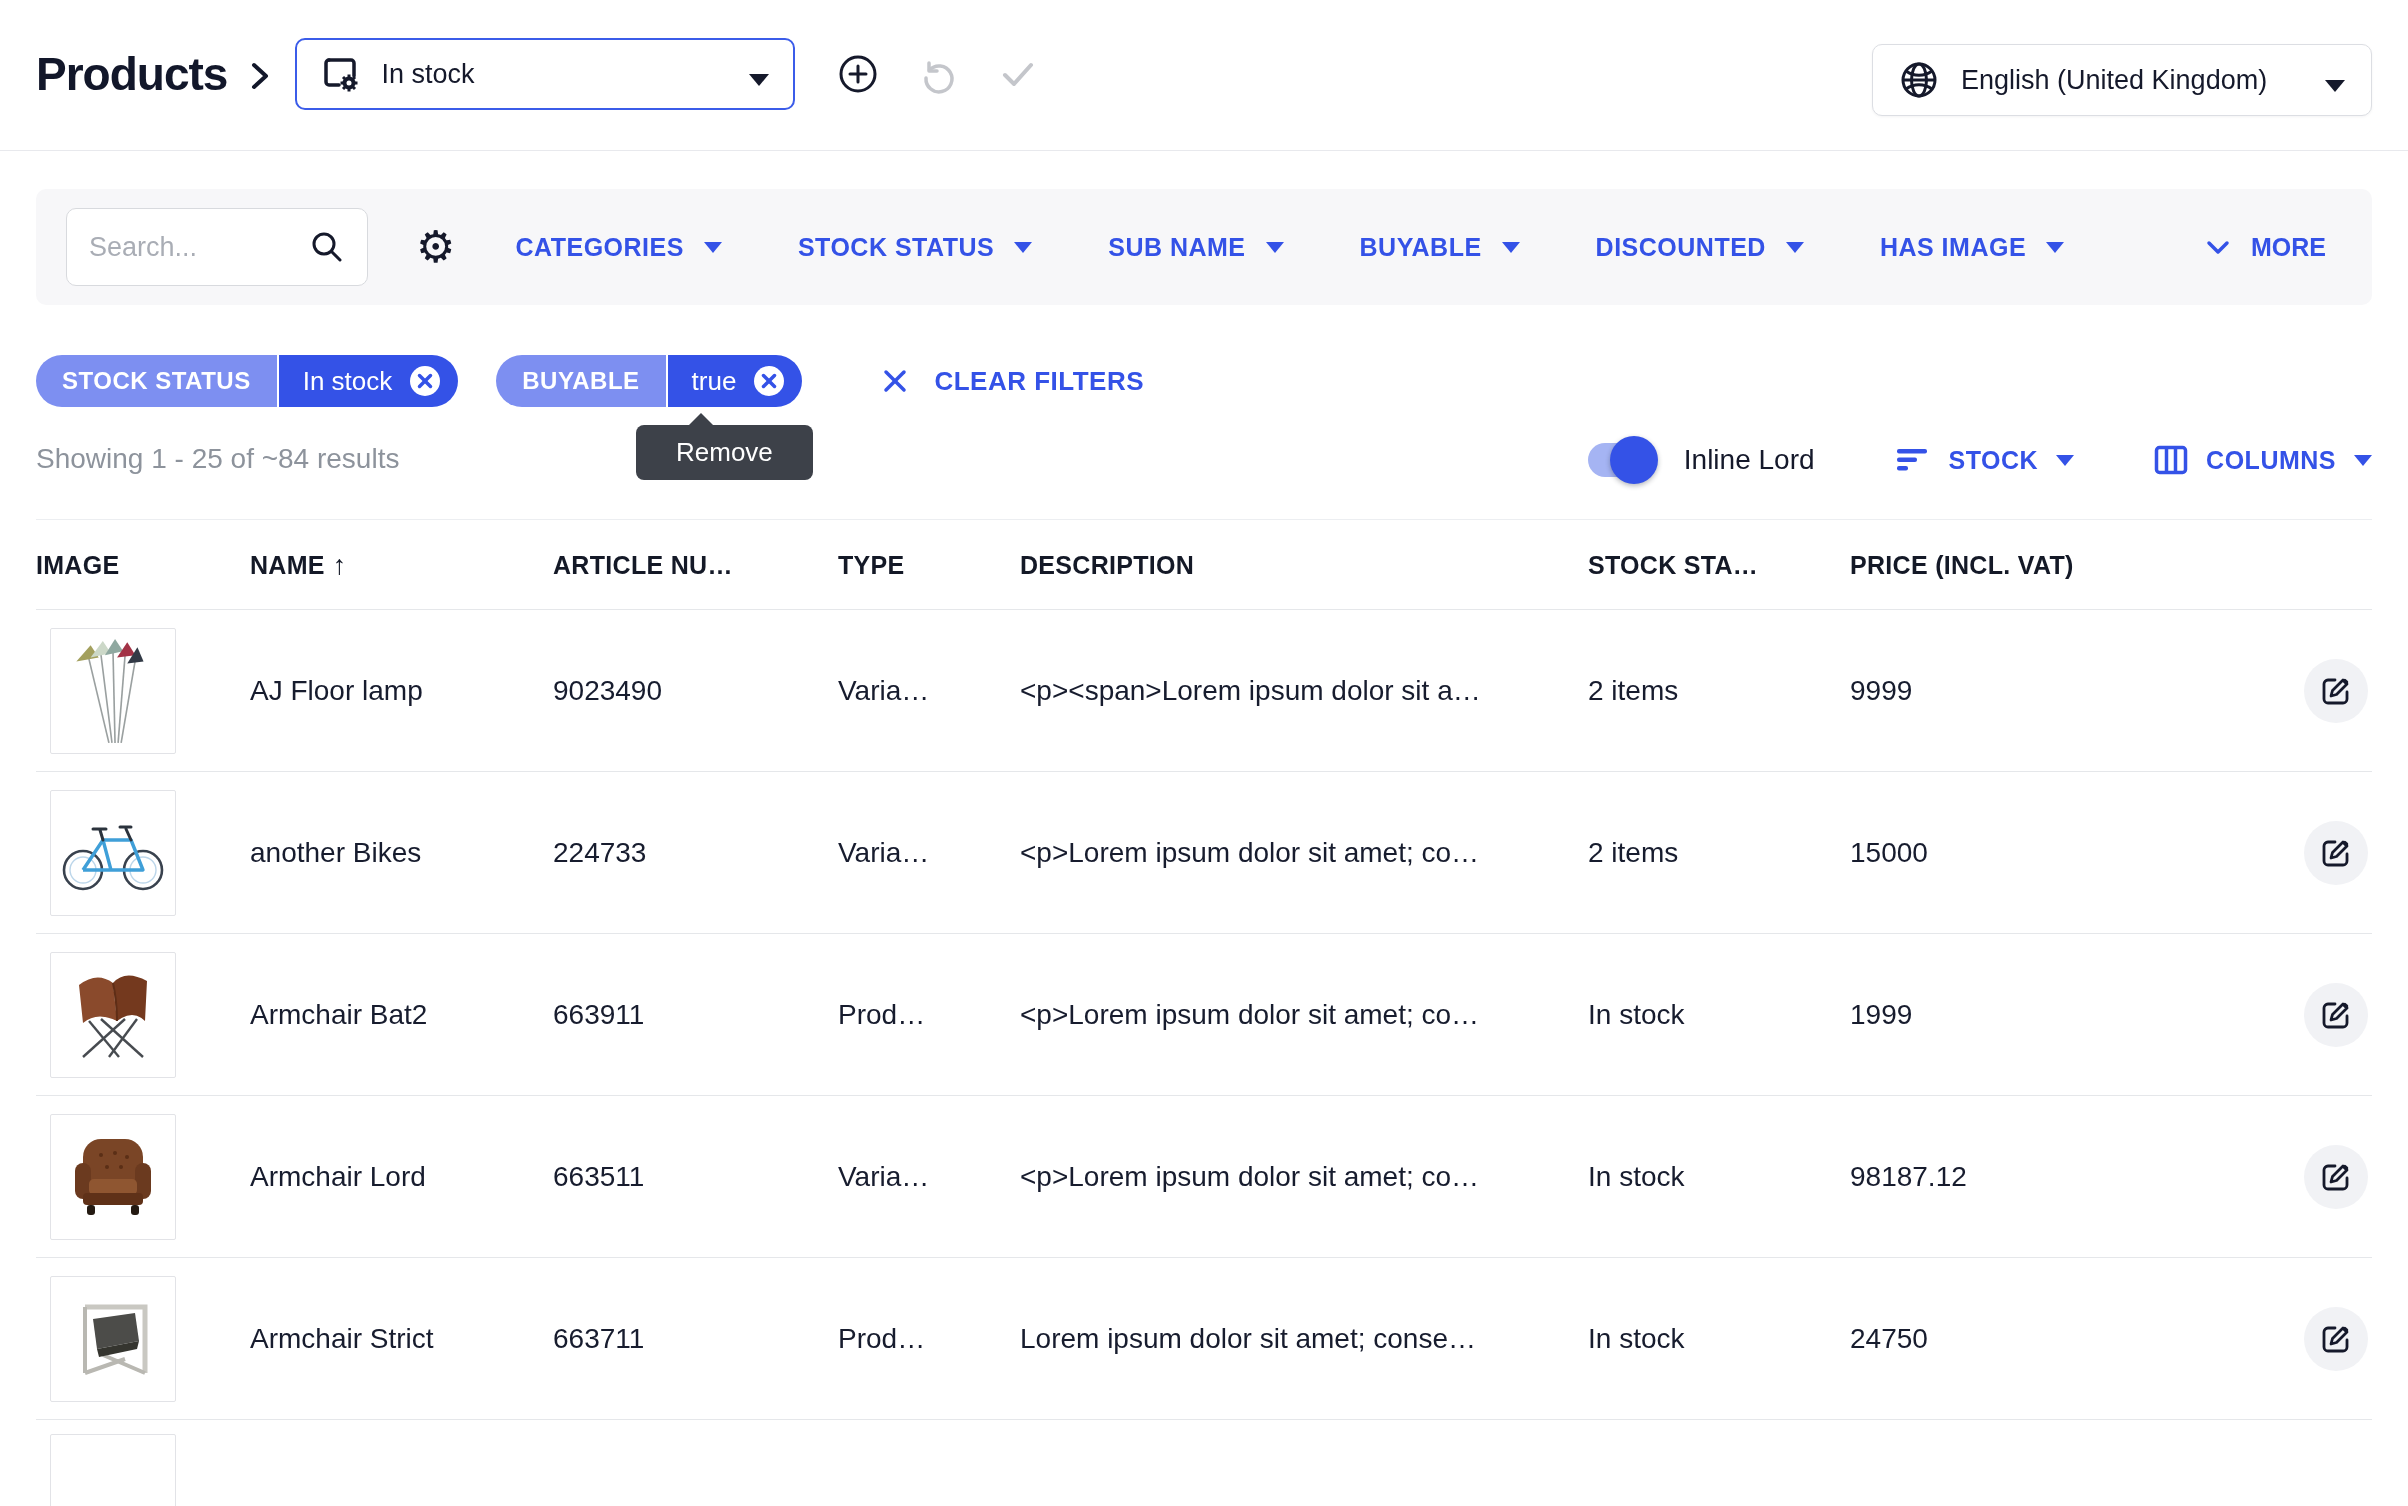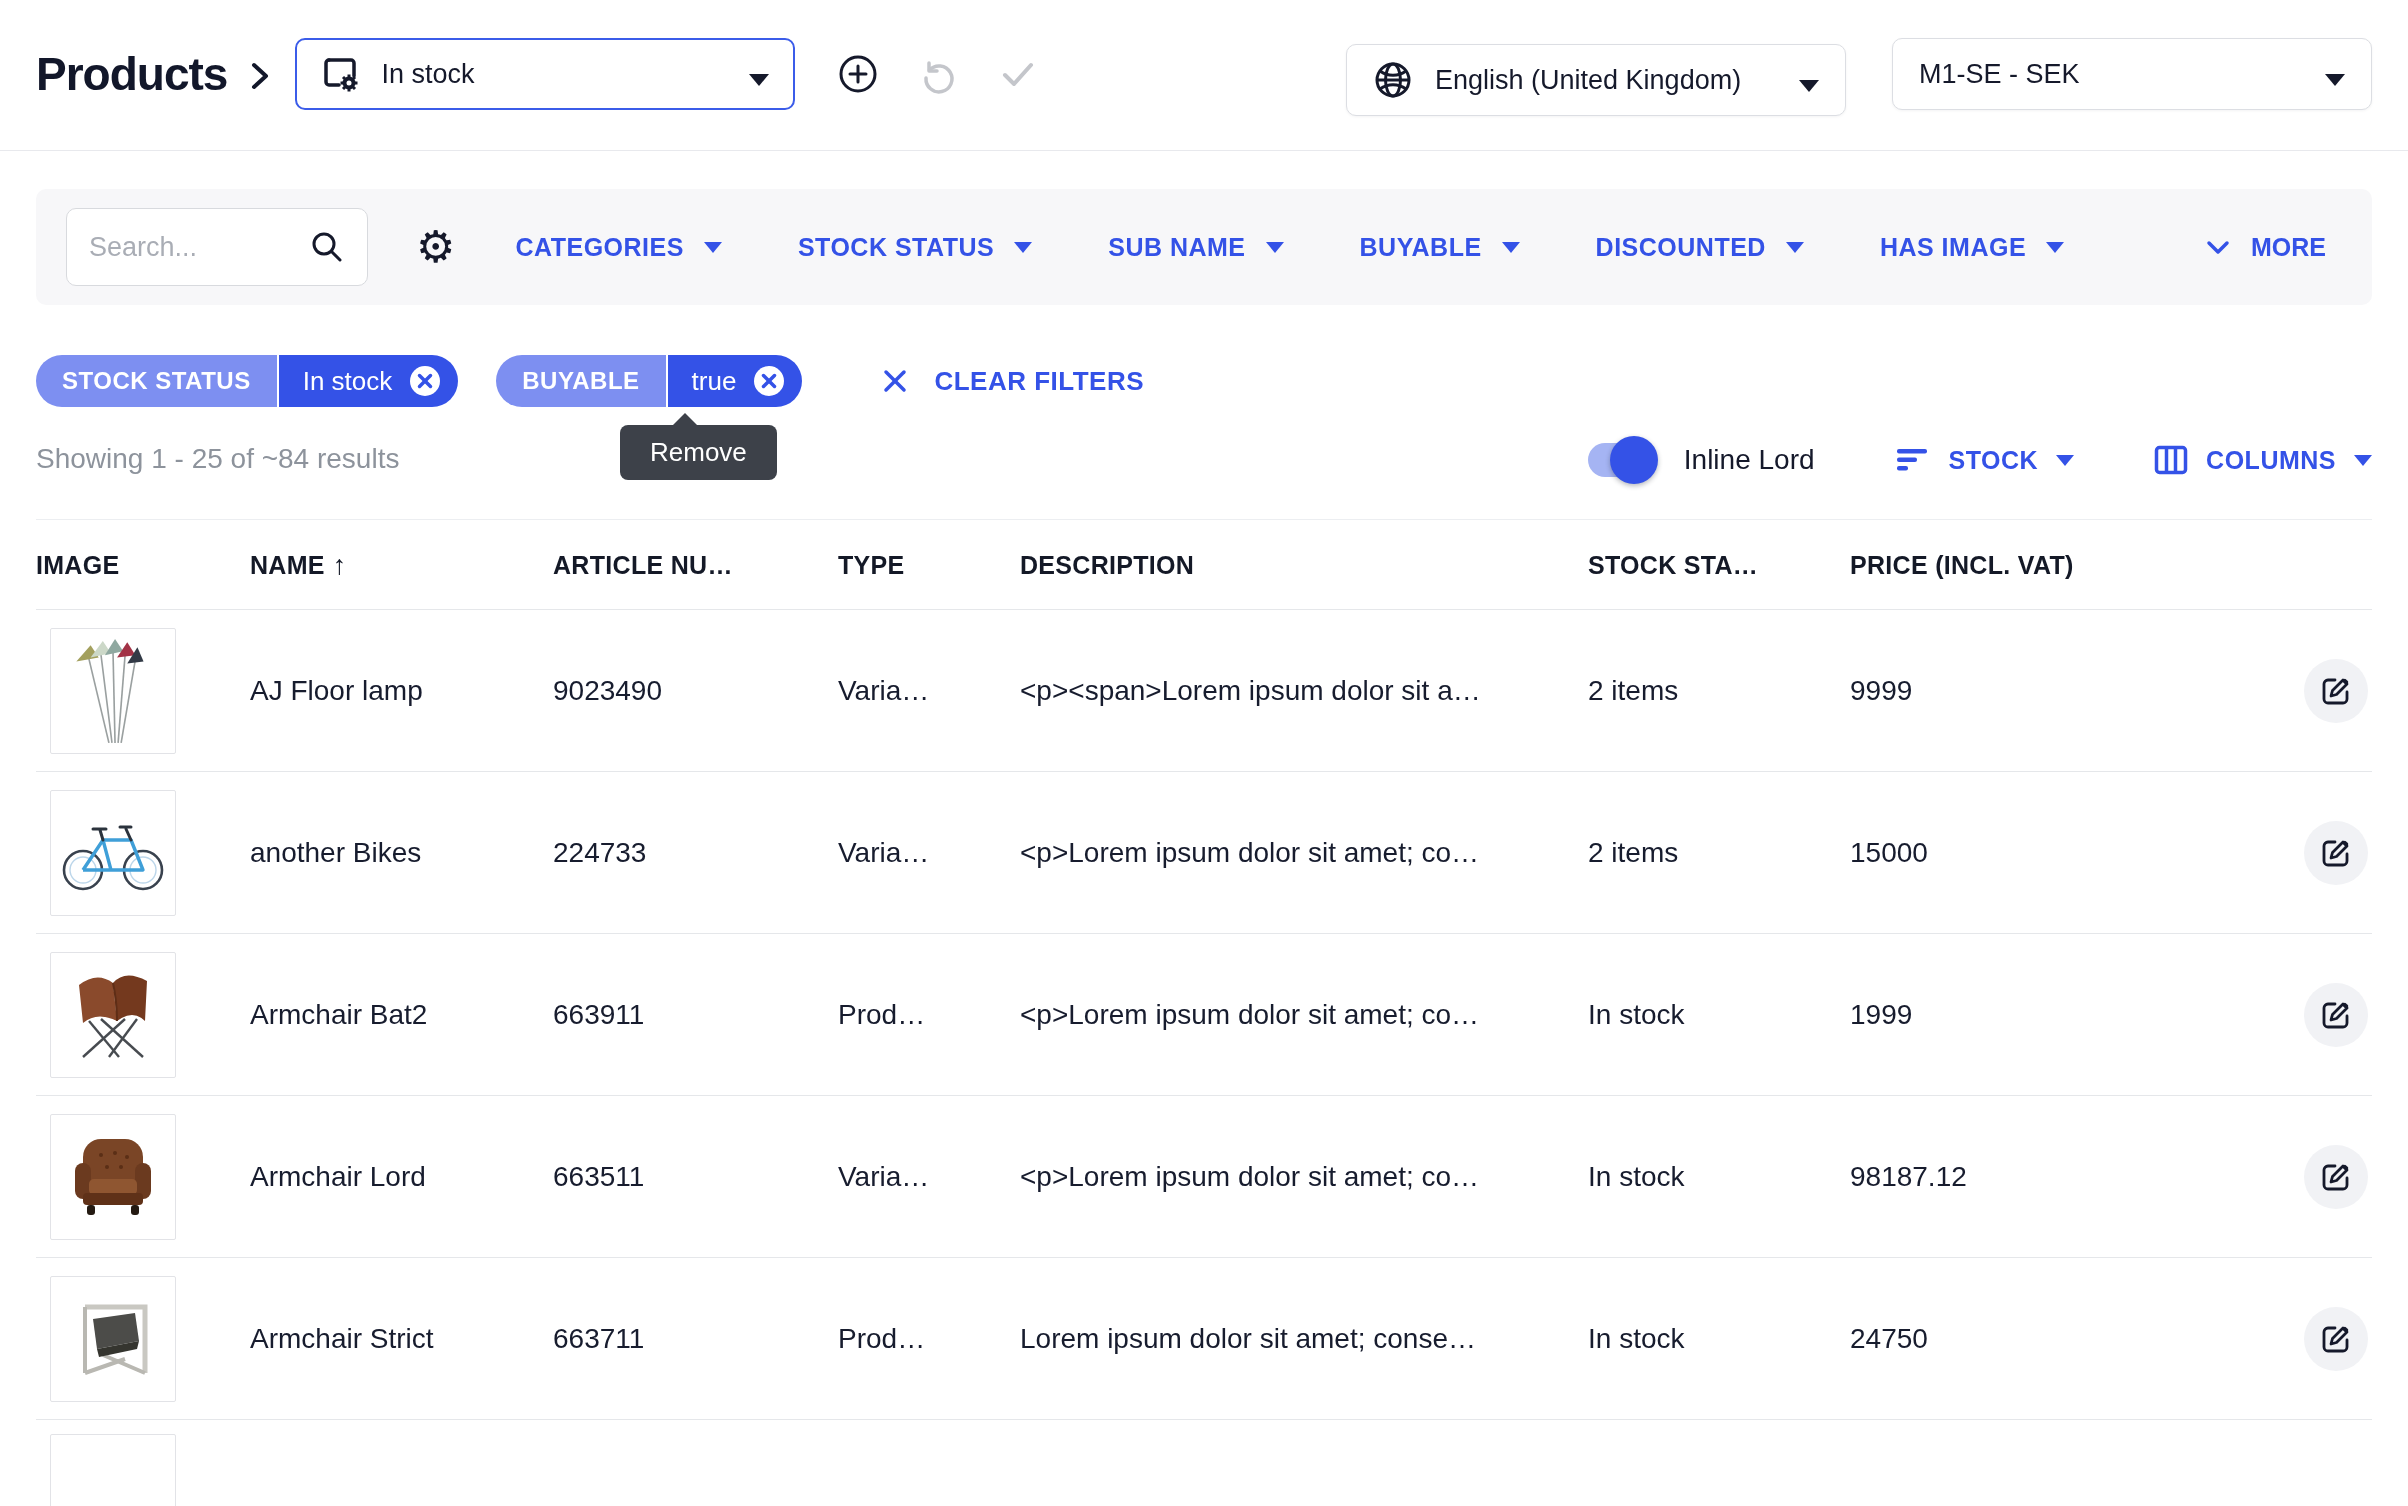--- a/index.html
+++ b/index.html
@@ -61,22 +61,22 @@
   .chips-row { display: flex; align-items: center; margin: 50px 36px 0; position: relative; }
   .chip { display: flex; height: 52px; border-radius: 26px; overflow: hidden; margin-right: 38px; }
   .chip-label {
     background: #7d8ff1; color: #fff; font-weight: 700; font-size: 24px; letter-spacing: .5px;
     display: flex; align-items: center; padding: 0 26px; border-right: 2px solid #fff;
   }
   .chip-value { background: #3452e7; color: #fff; font-size: 26px; display: flex; align-items: center; gap: 16px; padding: 0 16px 0 24px; }
   .chip-close { display: flex; cursor: pointer; }
   .clear-filters { display: flex; align-items: center; gap: 24px; margin-left: 40px; color: #3452e7; font-weight: 700; font-size: 26px; letter-spacing: .5px; cursor: pointer; }
   .tooltip {
-    position: absolute; left: 584px; top: 70px; background: #3d4149; color: #fff;
-    font-size: 26px; padding: 12px 30px; border-radius: 8px; white-space: nowrap;
+    position: absolute; left: 600px; top: 70px; background: #3d4149; color: #fff;
+    font-size: 26px; padding: 12px 40px; border-radius: 8px; white-space: nowrap;
   }
   .tooltip .tip-caret {
     position: absolute; top: -12px; left: 52px; width: 0; height: 0;
     border-left: 13px solid transparent; border-right: 13px solid transparent; border-bottom: 13px solid #3d4149;
   }
   
   .results-row { display: flex; align-items: flex-start; justify-content: space-between; margin: 36px 36px 0; }
   .results-summary { font-size: 28px; color: #8d939c; }
   .view-controls { display: flex; align-items: center; }
   .toggle { width: 66px; height: 34px; border-radius: 17px; background: #a5b4f3; position: relative; cursor: pointer; }
@@ -170,24 +170,20 @@
         <circle cx="20" cy="20" r="16" fill="none" stroke="#15192b" stroke-width="3"></circle>
         <ellipse cx="20" cy="20" rx="7.5" ry="16" fill="none" stroke="#15192b" stroke-width="3"></ellipse>
         <line x1="4.5" y1="20" x2="35.5" y2="20" stroke="#15192b" stroke-width="3"></line>
         <path d="M7 11 a22 22 0 0 0 26 0 M7 29 a22 22 0 0 1 26 0" fill="none" stroke="#15192b" stroke-width="3"></path>
       </svg>
     </span>
     <span class="select-value">English (United Kingdom)</span>
     <span class="caret-down ml-auto"></span>
   </div>
 
-  <div class="pill-select market">
-    <span class="select-value">M1-SE - SEK</span>
-    <span class="caret-down ml-auto"></span>
-  </div>
 
 </header>
 
 <hr class="hdr-divider">
 
 <section class="filter-bar">
   <div class="search-box">
     <input type="text" placeholder="Search..." style="">
     <span style="display:flex;cursor:pointer;">
       <svg width="36" height="36" viewBox="0 0 36 36">

